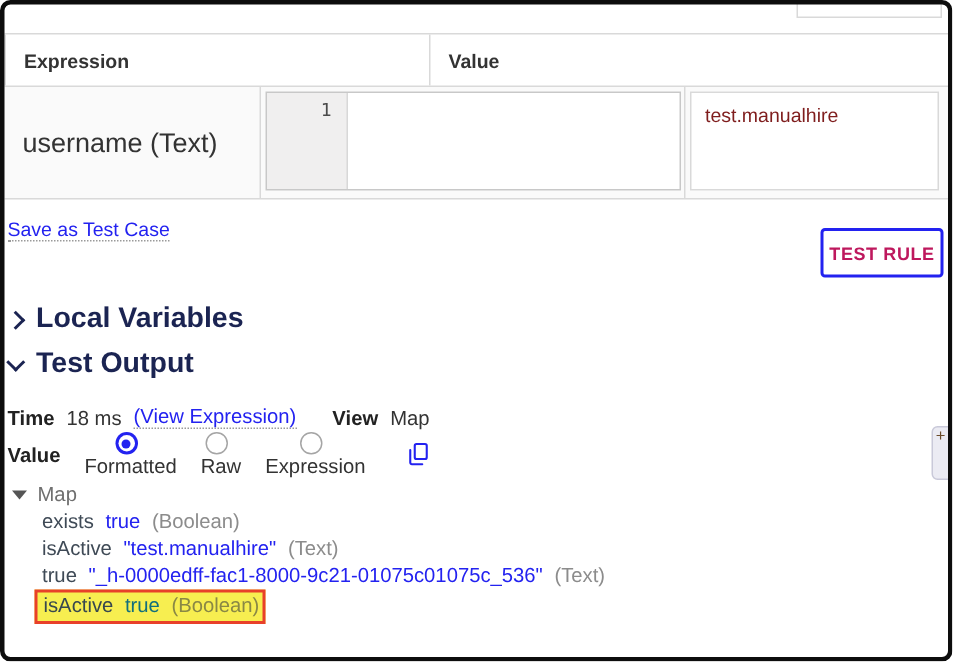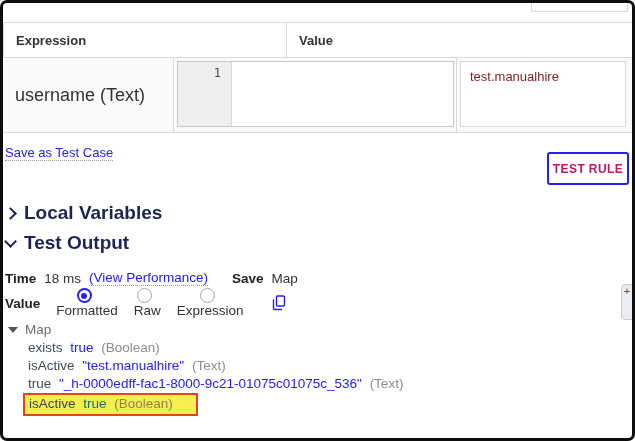--- a/index.html
+++ b/index.html
@@ -102,21 +102,21 @@
   .tree { position:absolute; left:8px; top:321px; font-size:13.5px; line-height:18px; }
   .tree-root { display:flex; align-items:center; color:#6f6f6f; cursor:pointer; }
   .tri-down { width:0; height:0; border-left:5px solid transparent;
               border-right:5px solid transparent; border-top:6px solid #555;
               margin-right:7px; display:inline-block; }
   .tree-entry { padding-left:20px; color:#3f4a56; white-space:nowrap; }
   .tree-entry .val { color:#2322f0; font-weight:normal; }
   .tree-entry .typ { color:#8c8c8c; }
   .hl-box {
     display:inline-block; background:#f7ee50; border:2px solid #e8402a;
-    padding:0 23px 1px 4px; margin-left:-5px; color:#37474f;
+    padding:0 2px 1px 4px; margin-left:-5px; color:#37474f;
   }
   .hl-box .val { color:#116e7d; }
   .hl-box .typ { color:#8a8845; }
 
   
   .side-handle {
     position:absolute; left:621px; top:284px; width:12px; height:36px;
     background:#ebebf3; border:1px solid #c9c9d9; border-radius:4px 0 0 4px;
     color:#6b4b2a; font-size:11px; text-align:center; line-height:12px; z-index:30;
   }
@@ -156,23 +156,23 @@
   <div class="section-head head-lv">
     <span class="chev chev-right"></span>
     <span>Local Variables</span>
   </div>
 
   <div class="time-row">
     <span class="blabel">Time</span>
     <span class="gap-s"></span>
     <span>18 ms</span>
     <span class="gap-s"></span>
-    <a class="link dotted">(View Performance)</a>
+    <a class="link dotted">(View Expression)</a>
     <span class="gap-l"></span>
-    <span class="blabel">Save</span>
+    <span class="blabel">View</span>
     <span class="gap-s"></span>
     <span>Map</span>
   </div>
 
   <div class="value-row">
     <span class="blabel">Value</span>
     <span class="radio-opt selected">
       <span class="radio-circ"></span>
       <span>Formatted</span>
     </span>

